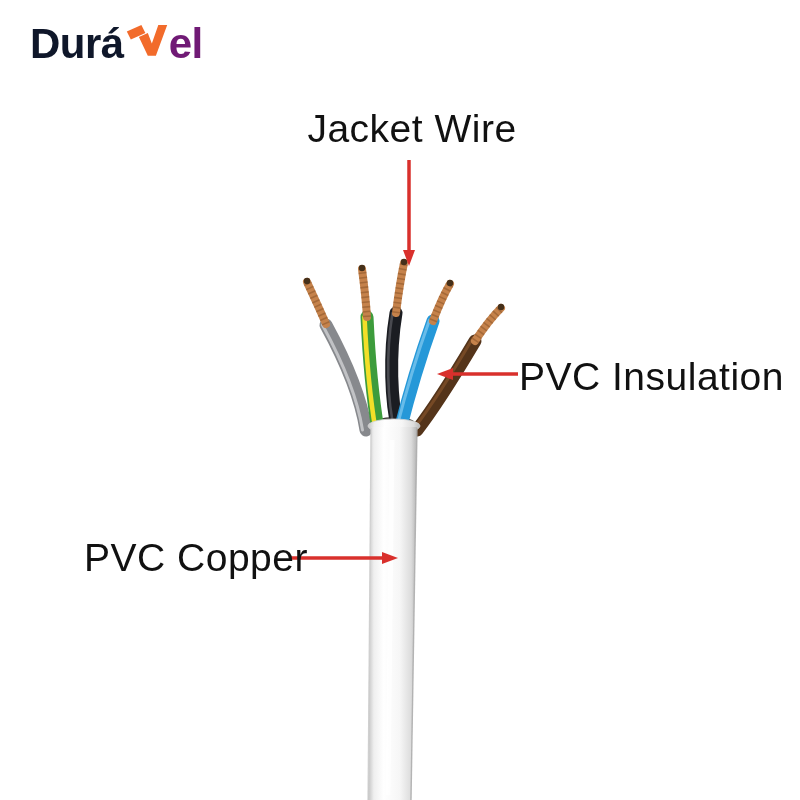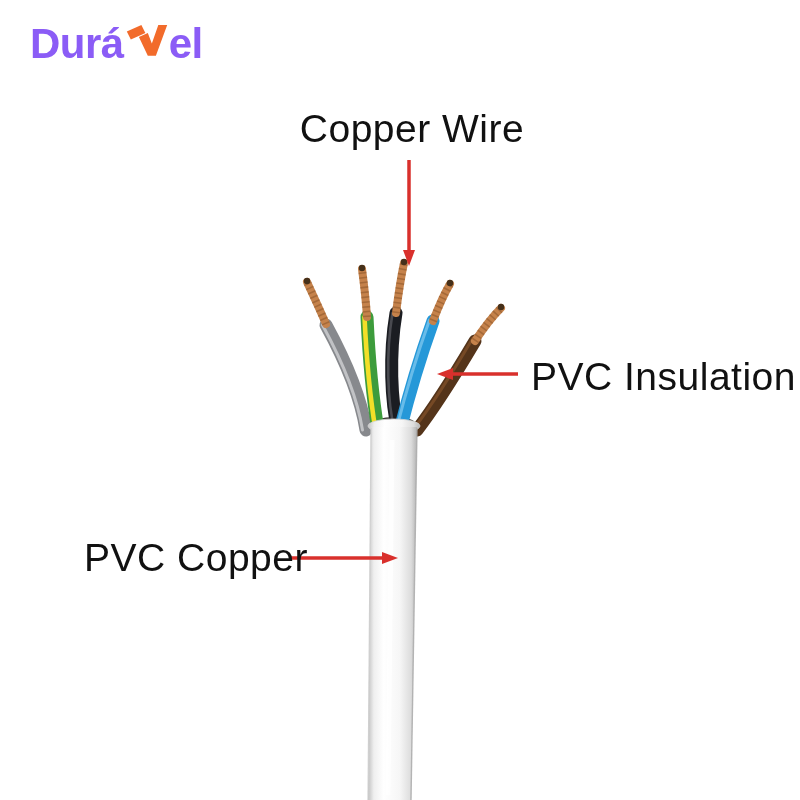--- a/index.html
+++ b/index.html
@@ -20,26 +20,26 @@
     font-weight:700;font-size:42px;line-height:1;letter-spacing:-0.5px;
   }
   .logo .logo-v{width:42px;height:35px;margin:0 1px 8px 2px;display:block;}
 </style>
 </head>
 <body>
 
 <div class="canvas">
 
   <div class="logo">
-    <span style="color: #8b5cf6;">Durá</span>
+    <span style="color: #0f172a;">Durá</span>
     <svg class="logo-v" viewBox="0 0 52 42">
       <polygon points="1,11 19,3 24,13 6,21" fill="#f26b2b"></polygon>
       <polygon points="16,18 27,13 32,26 40,3 51,3 37,41 27,41" fill="#f26b2b"></polygon>
     </svg>
-    <span style="color: #8b5cf6;">el</span>
+    <span style="color: #701a75;">el</span>
   </div>
 
   <svg class="scene" viewBox="0 0 800 800">
     <defs>
       <linearGradient id="jacketGrad" x1="0" y1="0" x2="1" y2="0">
         <stop offset="0" stop-color="#c2c2c2"></stop>
         <stop offset="0.12" stop-color="#efefef"></stop>
         <stop offset="0.32" stop-color="#ffffff"></stop>
         <stop offset="0.65" stop-color="#f6f6f6"></stop>
         <stop offset="0.88" stop-color="#dcdcdc"></stop>
@@ -106,19 +106,19 @@
       <line x1="518" y1="374" x2="453" y2="374" stroke-width="3.5" stroke="#d9302c"></line>
       <polygon points="453,368 453,380 437,374" fill="#d9302c"></polygon>
     </g>
 
     <g>
       <line x1="289" y1="558" x2="382" y2="558" stroke-width="3.5" stroke="#d9302c"></line>
       <polygon points="382,552 382,564 398,558" fill="#d9302c"></polygon>
     </g>
   </svg>
 
-  <div class="label label-copper" style="color: rgb(17, 17, 17);">Copper Wire</div>
+  <div class="label label-copper" style="color: rgb(17, 17, 17);">Jacket Wire</div>
 
-  <div class="label label-insulation" style="color: rgb(17, 17, 17); margin-left: 12px;">PVC Insulation</div>
+  <div class="label label-insulation" style="color: rgb(17, 17, 17);">PVC Insulation</div>
 
   <div class="label label-jacket" style="color: rgb(17, 17, 17);">PVC Copper</div>
 
 </div>
 
 </body></html>

